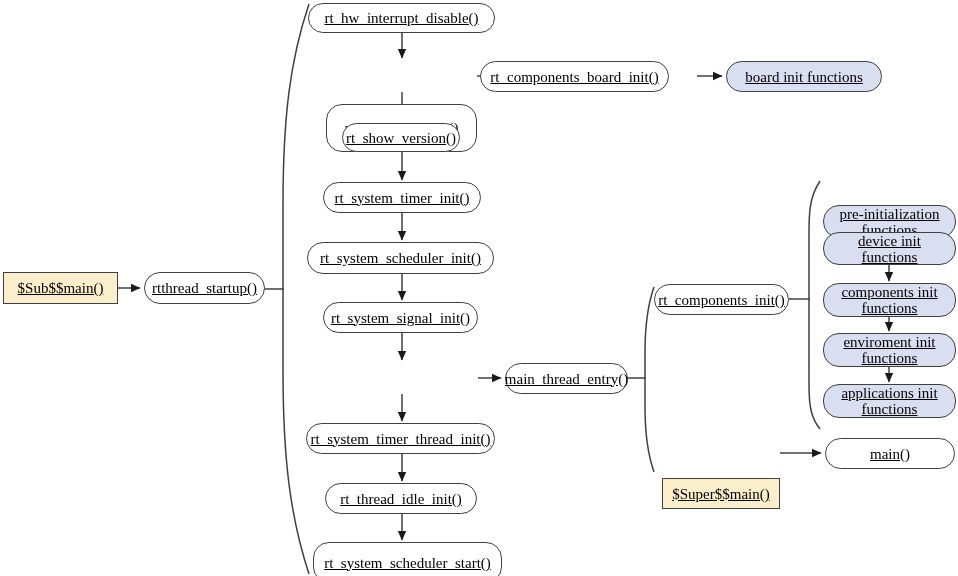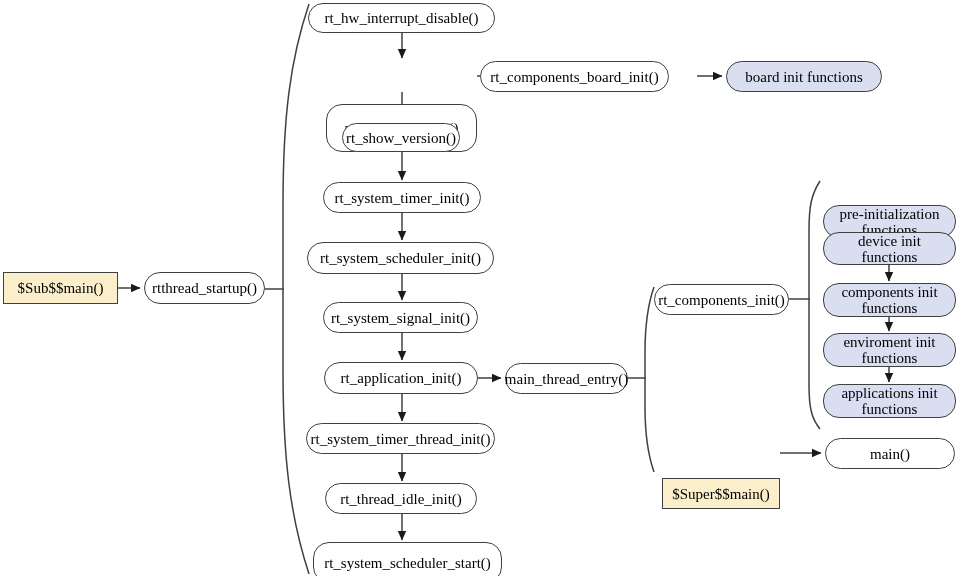--- a/index.html
+++ b/index.html
@@ -25,20 +25,21 @@
     border: 1.5px solid var(--node-border, #404040);
     border-radius: 16px;
     display: flex;
     align-items: center;
     justify-content: center;
     text-align: center;
     font-size: 15px;
     color: #000000;
     white-space: nowrap;
     line-height: 16px;
+    text-decoration: underline;
   }
   .node.group {
     background: var(--group-fill, #d9def1);
   }
   .node.multiline {
     white-space: normal;
     padding: 0 5px;
   }
   .node.highlight {
     background: var(--highlight-fill, #fbeecb);
@@ -91,21 +92,20 @@
 
   <div class="node highlight" style="left:3px; top:272px; width:115px; height:32px;">$Sub$$main()</div>
   <div class="node" style="left:144px; top:272px; width:121px; height:32px;">rtthread_startup()</div>
 
   <div class="node" style="left:308px; top:3px; width:187px; height:30px;">rt_hw_interrupt_disable()</div>
   <div class="node" style="left:326px; top:60px; width:151px; height:48px;margin-top:44px;">rt_hw_board_init()</div>
   <div class="node" style="left:342px; top:123px; width:118px; height:29px;">rt_show_version()</div>
   <div class="node" style="left:323px; top:182px; width:158px; height:31px;">rt_system_timer_init()</div>
   <div class="node" style="left:307px; top:242px; width:187px; height:32px;">rt_system_scheduler_init()</div>
   <div class="node" style="left:323px; top:302px; width:155px; height:31px;">rt_system_signal_init()</div>
-  <div class="node" style="left:324px; top:362px; width:154px; height:32px;">rt_application_init()</div>
   <div class="node" style="left:306px; top:423px; width:189px; height:31px;">rt_system_timer_thread_init()</div>
   <div class="node" style="left:325px; top:483px; width:152px; height:31px;">rt_thread_idle_init()</div>
   <div class="node" style="left:313px; top:542px; width:189px; height:41px;">rt_system_scheduler_start()</div>
 
   <div class="node" style="left:480px; top:61px; width:189px; height:31px;">rt_components_board_init()</div>
   <div class="node group" style="left:726px; top:61px; width:156px; height:31px;">board init functions</div>
 
   <div class="node" style="left:505px; top:363px; width:123px; height:31px;">main_thread_entry()</div>
   <div class="node" style="left:654px; top:284px; width:135px; height:31px;">rt_components_init()</div>
   <div class="node highlight" style="left:662px; top:438px; width:118px; height:31px;margin-top:40px;">$Super$$main()</div>

